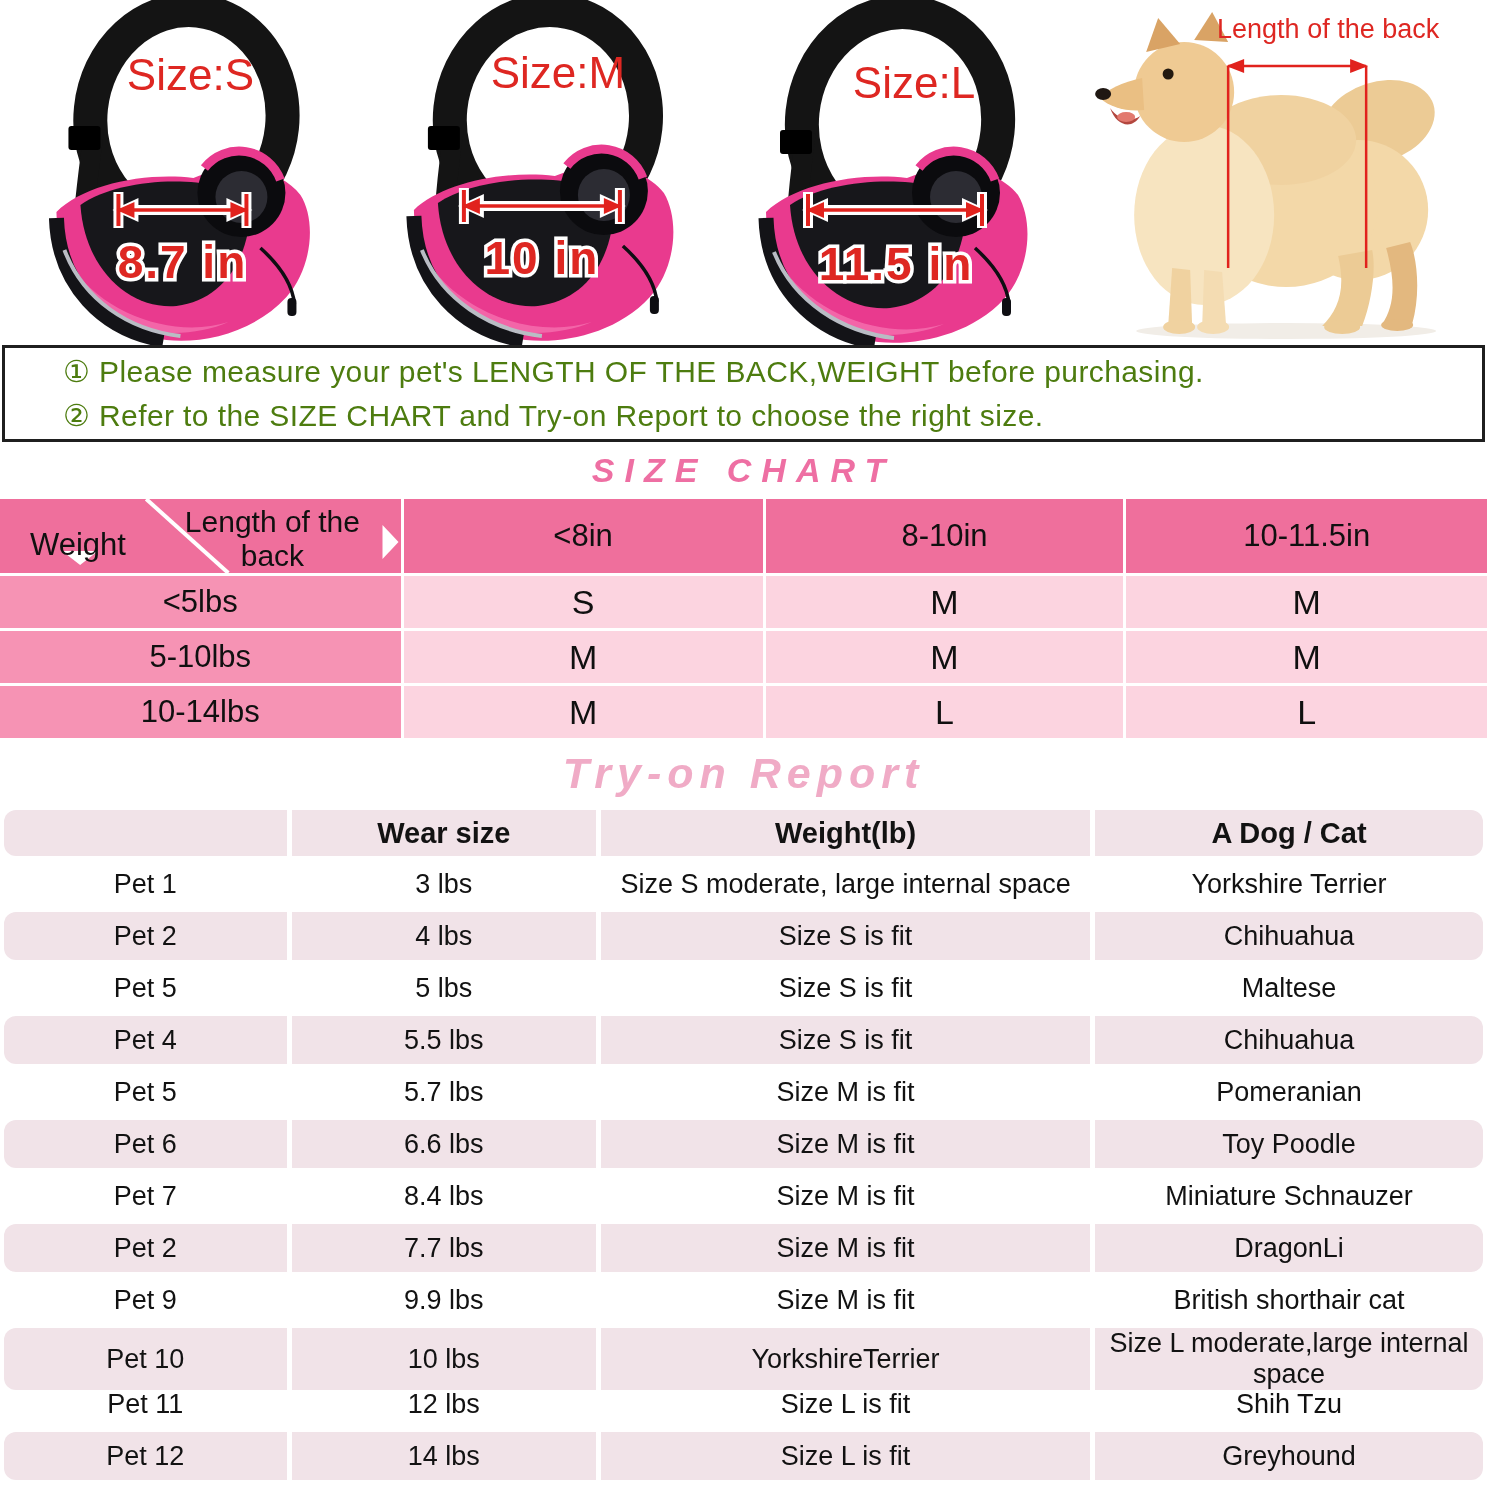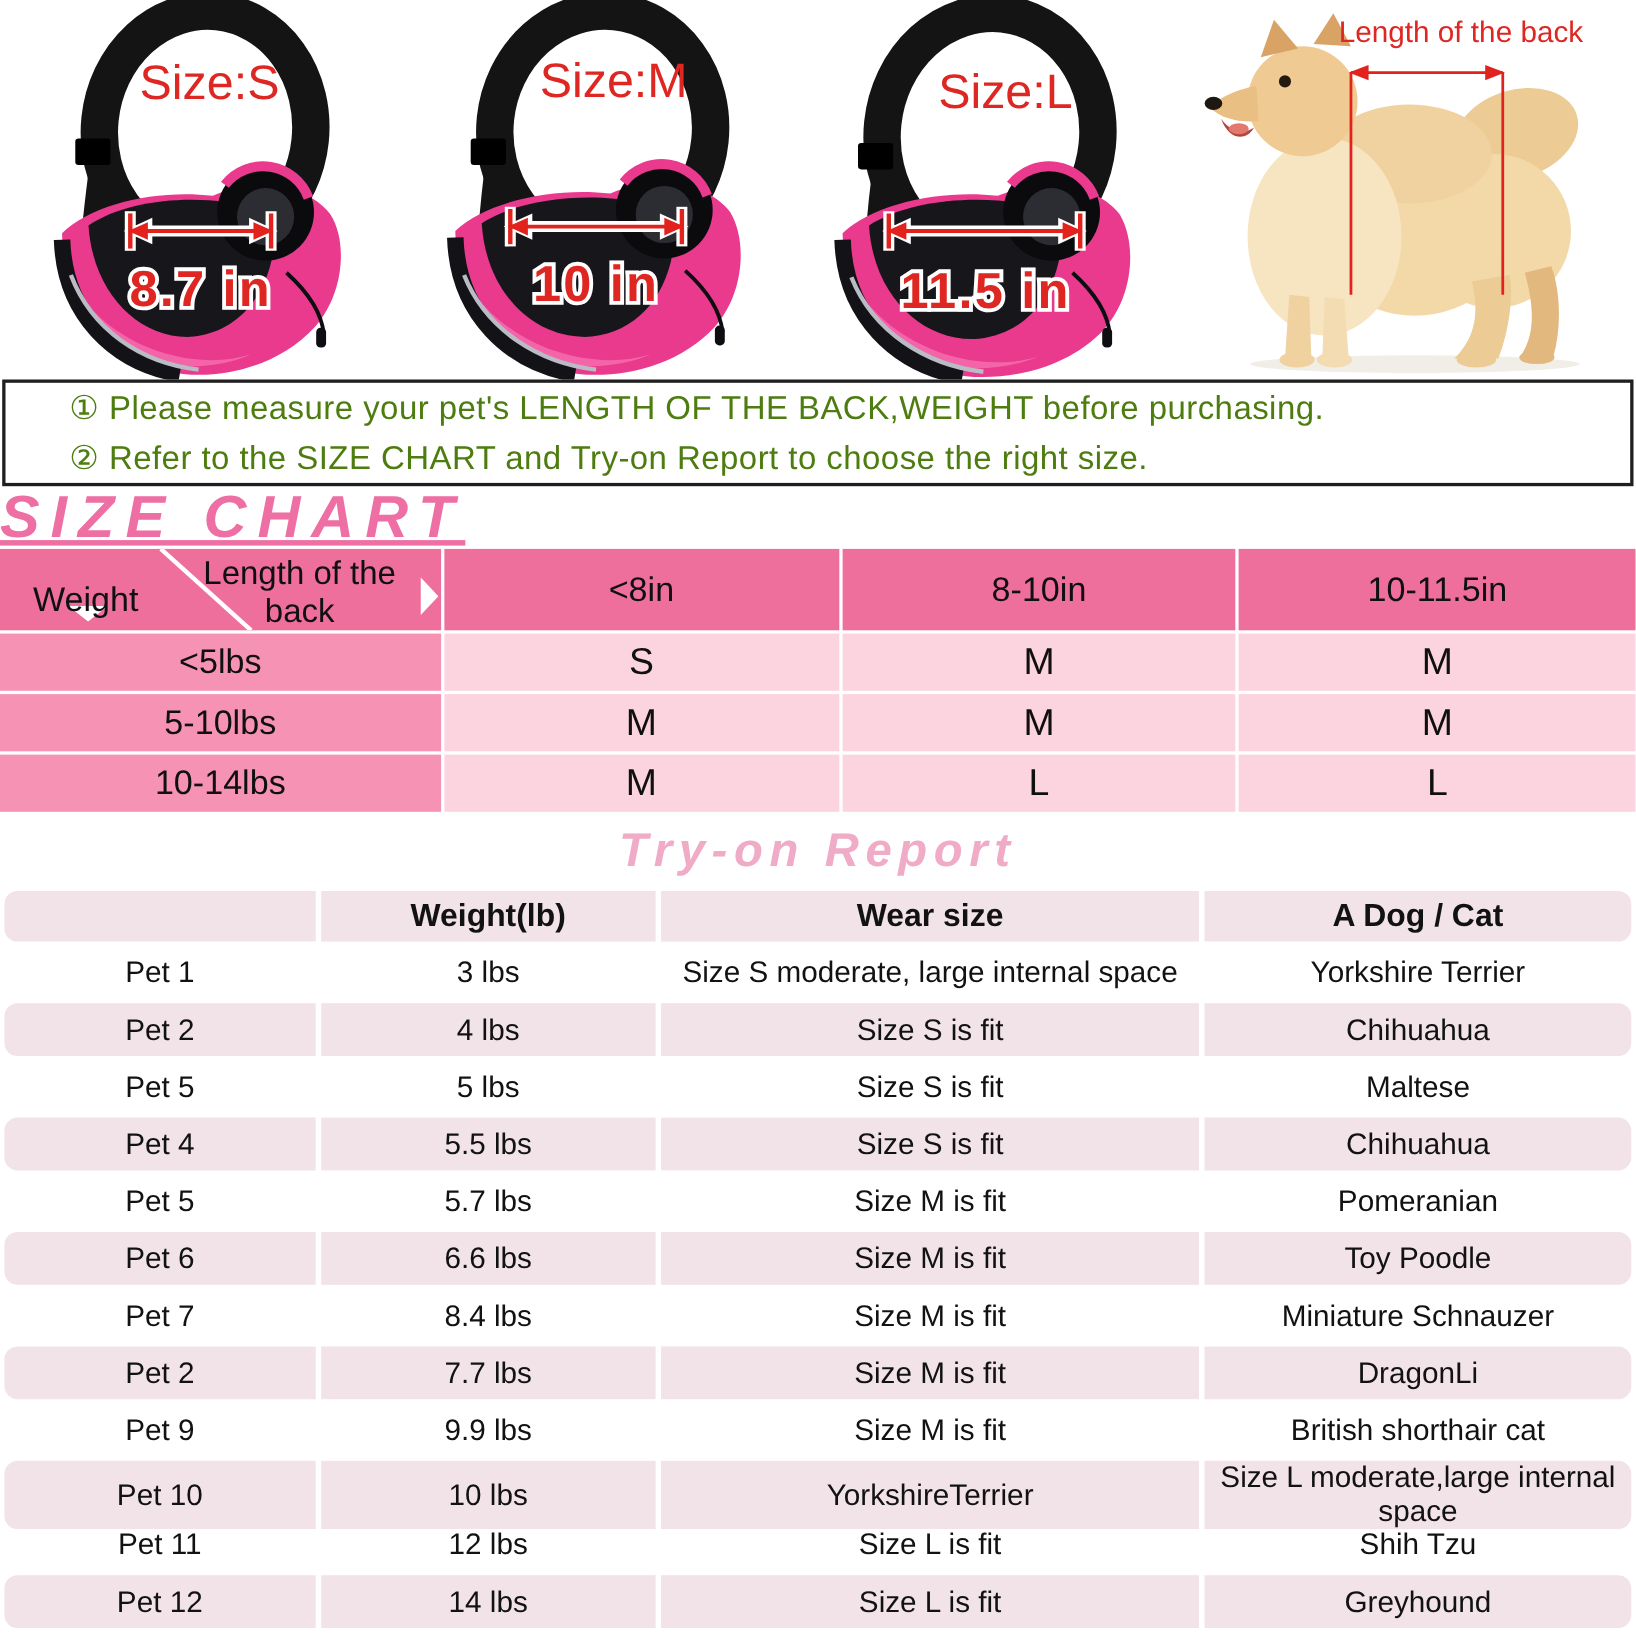--- a/index.html
+++ b/index.html
@@ -30,23 +30,23 @@
   .notebox{
     box-sizing:border-box;height:97px;margin:0 2px;
     border:3px solid #1f1f1f;background:#fff;
     display:flex;flex-direction:column;justify-content:center;gap:9px;
     padding-left:58px;
   }
   .notebox p{margin:0;font-size:30px;color:#4d7c0f;letter-spacing:.4px;}
 
   
   .sc-title{
-    margin:0;height:57px;line-height:56px;
+    margin:0;height:57px;line-height:56px;text-align:center;
     color:var(--title_pink,#ee6fa3);
-    font-size:54px;font-weight:bold;font-style:italic;letter-spacing:10px;text-decoration:underline;
+    font-size:34px;font-weight:bold;font-style:italic;letter-spacing:10px;
   }
   .sc-table{
     display:grid;
     grid-template-columns:27.1fr 24.3fr 24.2fr 24.4fr;
     gap:3px;background:#fff;
   }
   .sc-cell{
     display:flex;align-items:center;justify-content:center;
     font-size:31px;color:#101010;
   }
@@ -270,22 +270,22 @@
     <div class="sc-cell sc-val">M</div>
     <div class="sc-cell sc-val">L</div>
     <div class="sc-cell sc-val">L</div>
   </div>
 
   <h2 class="tr-title">Try-on Report</h2>
 
   <div class="tr-table" id="tryon-table">
     <div class="tr-row header shaded">
       <div class="tr-cell"></div>
+      <div class="tr-cell">Wear size</div>
       <div class="tr-cell">Weight(lb)</div>
-      <div class="tr-cell">Wear size</div>
       <div class="tr-cell">A Dog / Cat</div>
     </div>
 
   <div class="tr-row">
         <div class="tr-cell">Pet 1</div>
         <div class="tr-cell">3 lbs</div>
         <div class="tr-cell">Size S moderate, large internal space</div>
         <div class="tr-cell">Yorkshire Terrier</div>
       </div>
       <div class="tr-row shaded">

